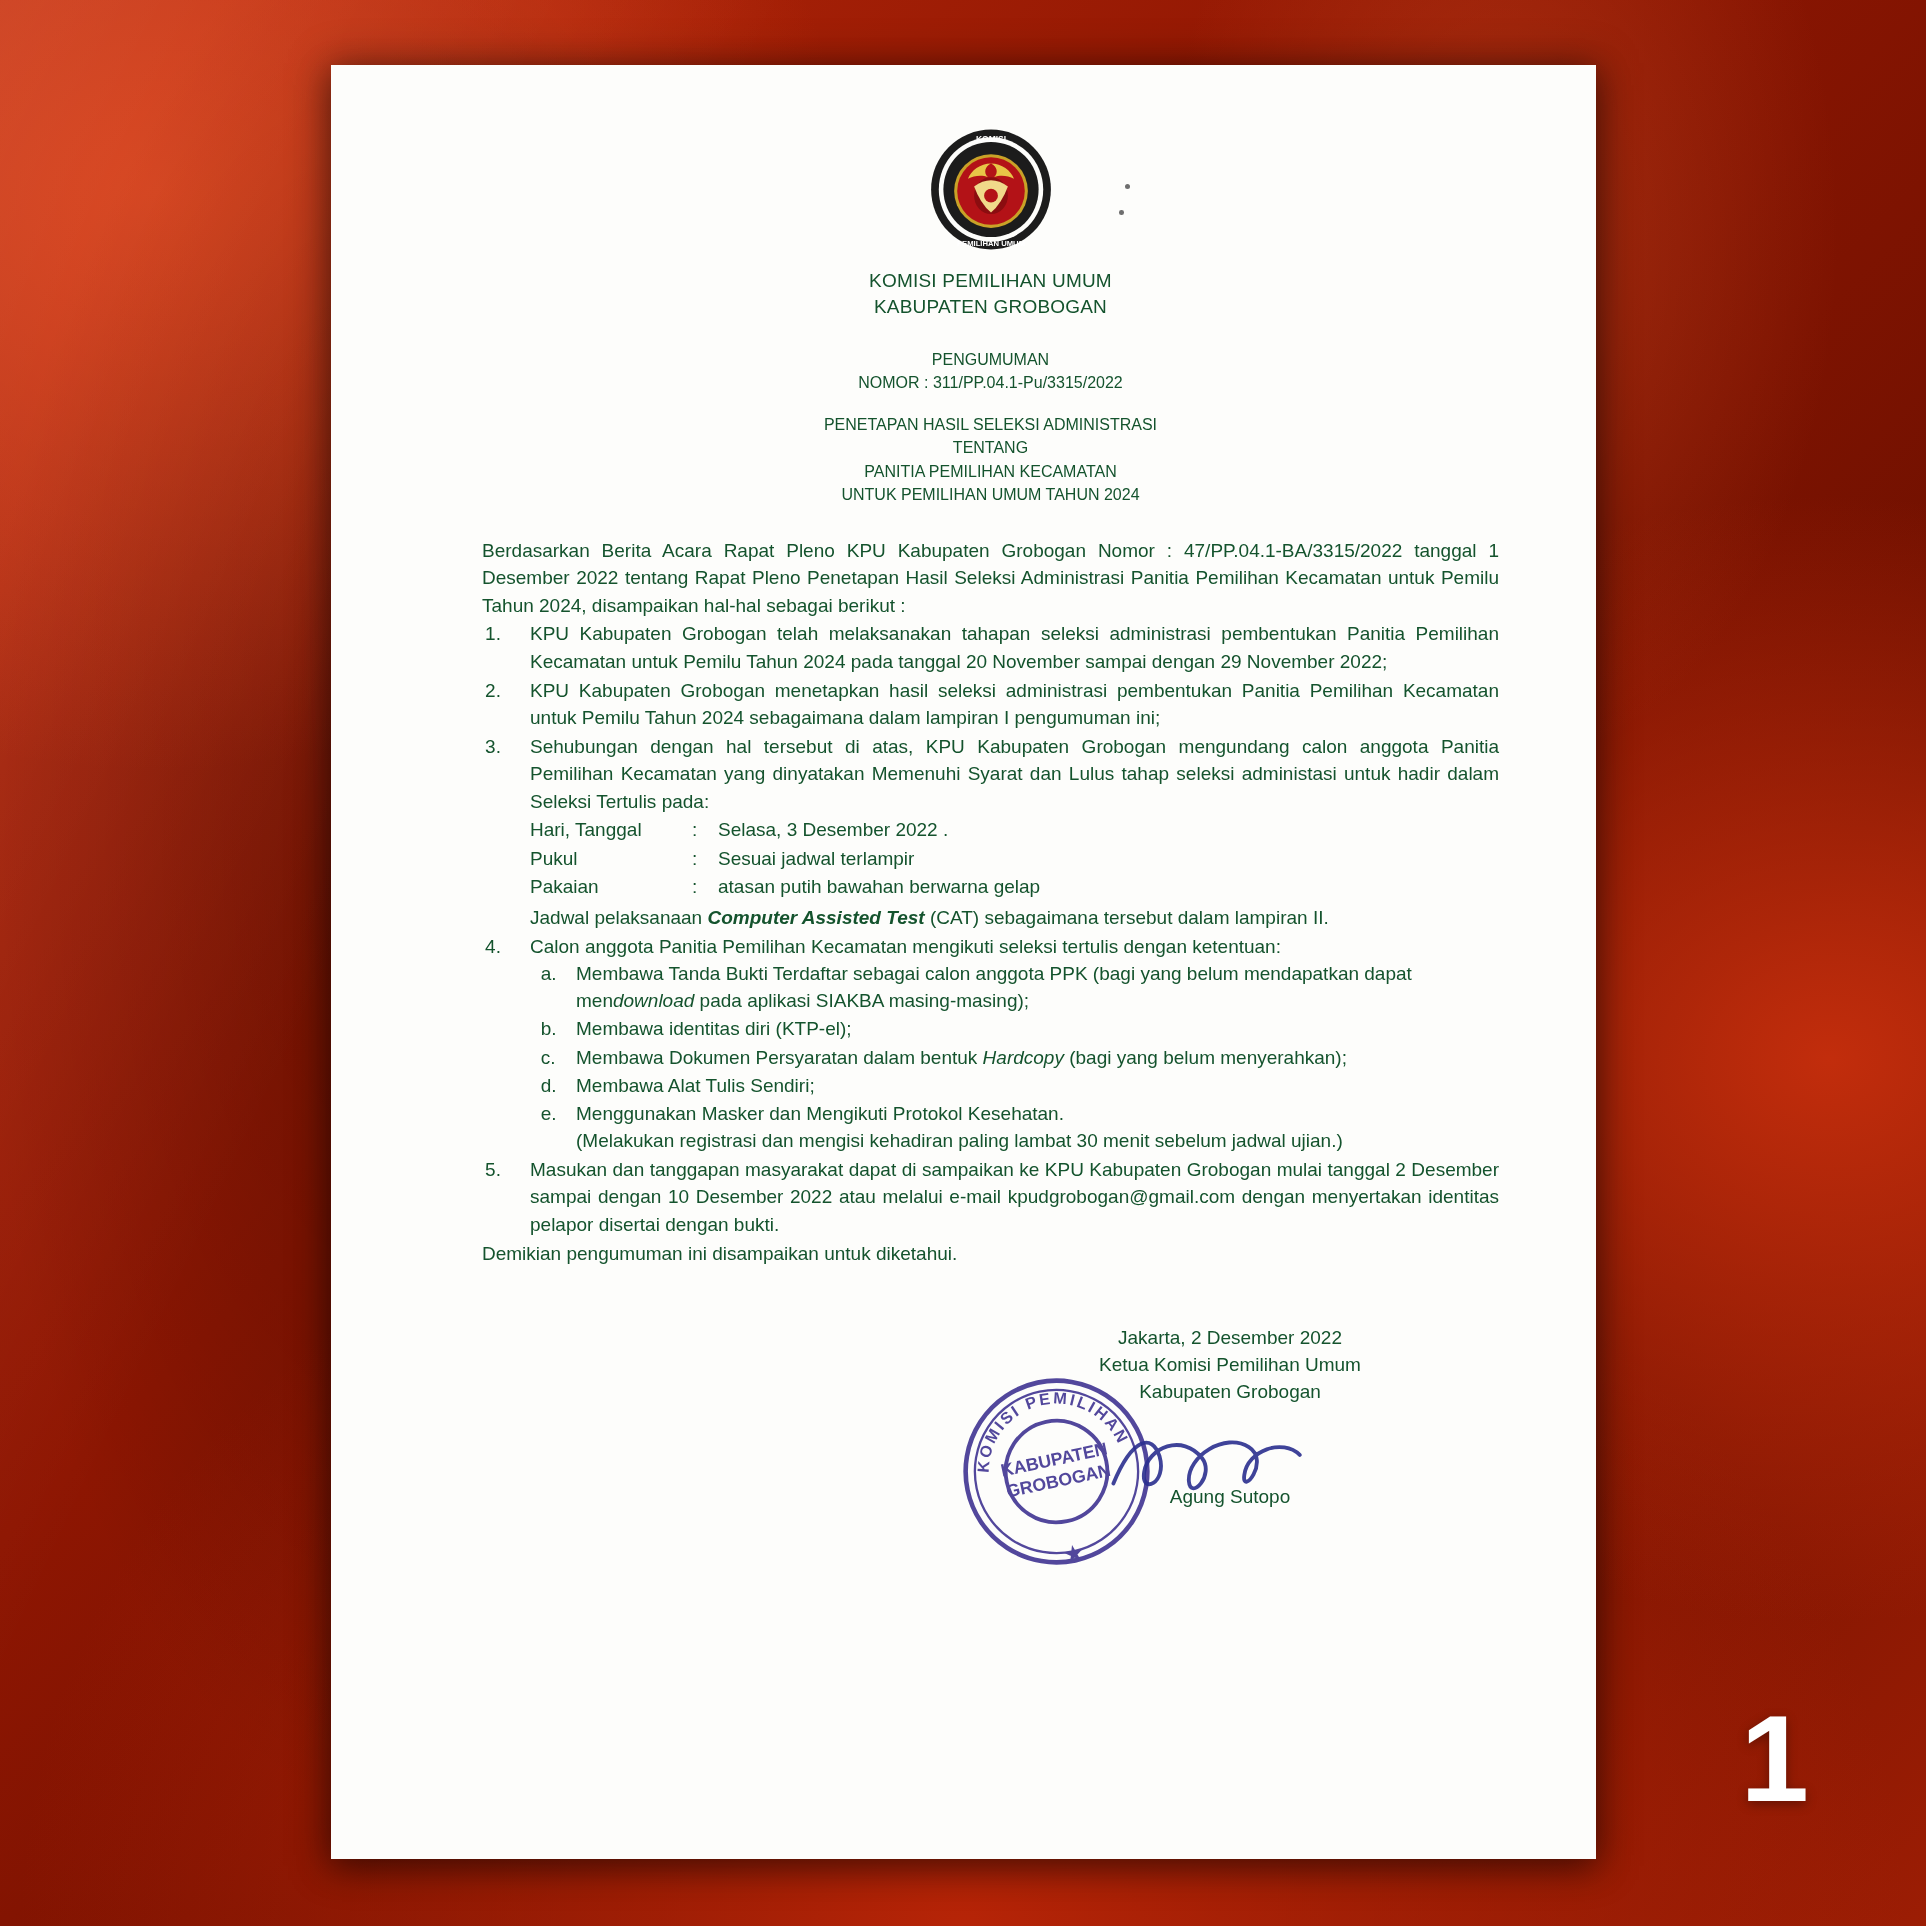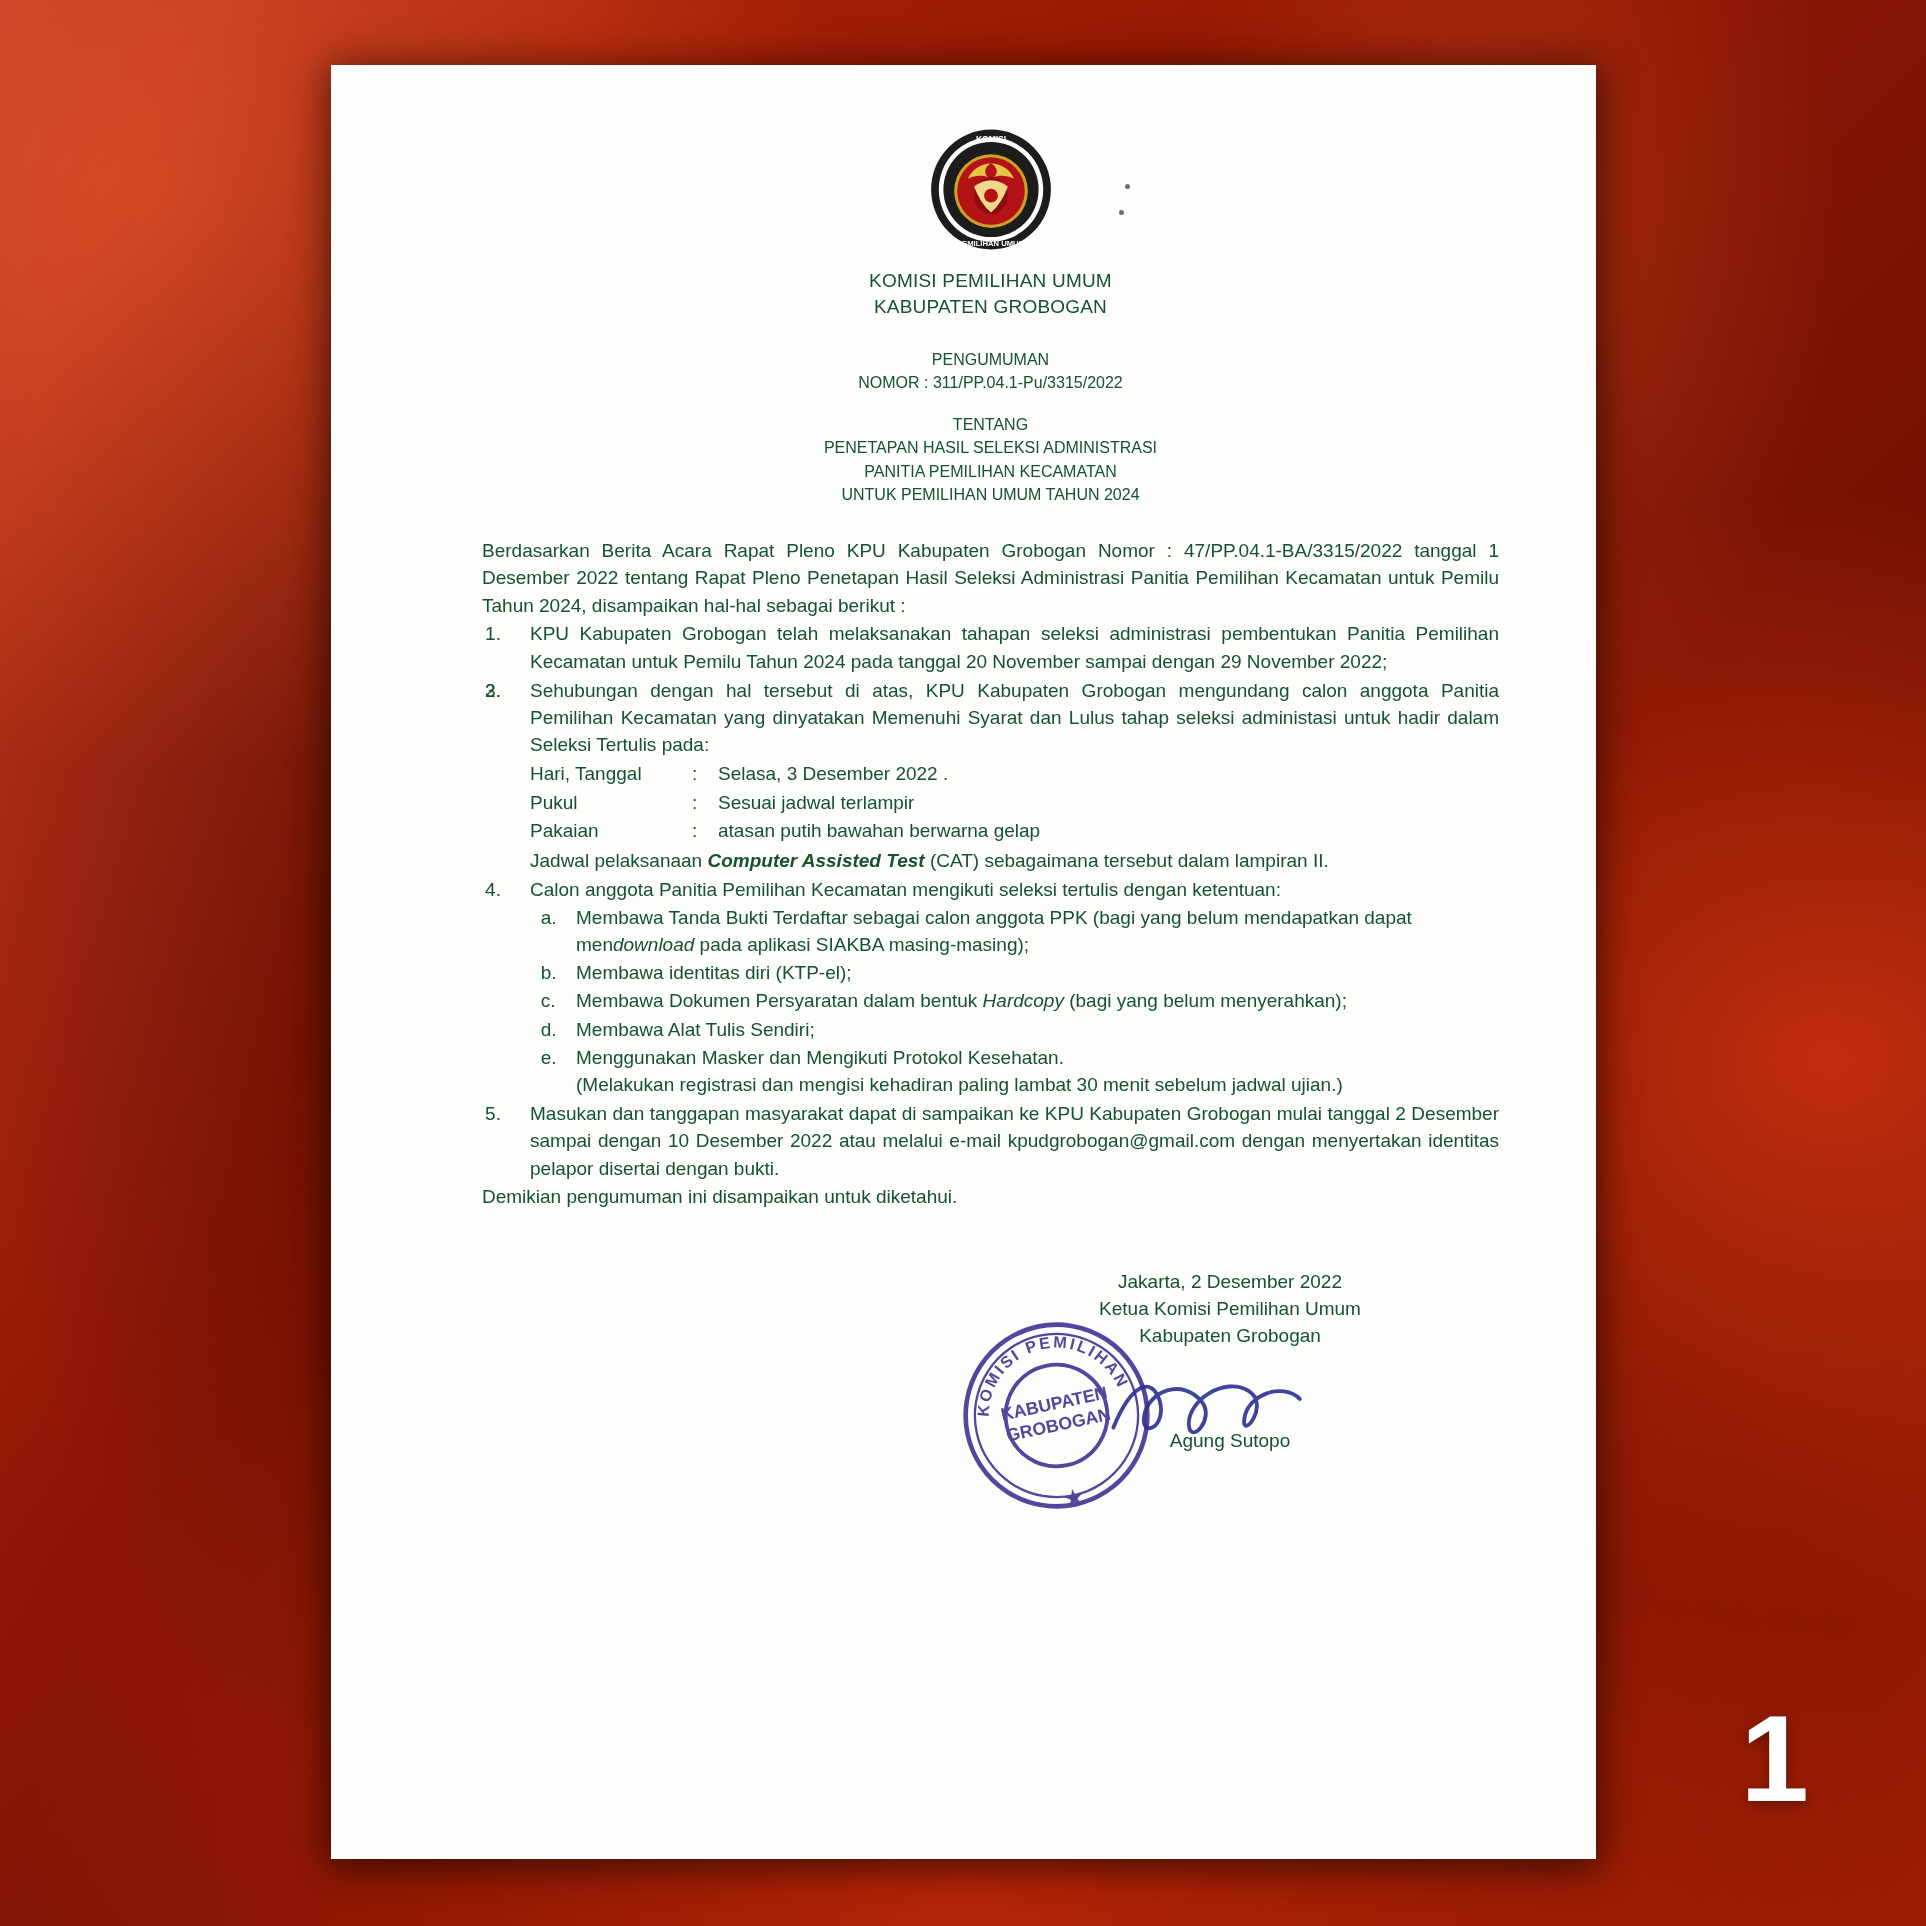--- a/index.html
+++ b/index.html
@@ -250,39 +250,40 @@
 
     <div class="org">
       <div>KOMISI PEMILIHAN UMUM</div>
       <div>KABUPATEN GROBOGAN</div>
     </div>
 
     <div class="announce">
       <div>PENGUMUMAN</div>
       <div>NOMOR : 311/PP.04.1-Pu/3315/2022</div>
       <div class="gap"></div>
+      <div>PENETAPAN HASIL SELEKSI ADMINISTRASI</div>
       <div>TENTANG</div>
-      <div>PENETAPAN HASIL SELEKSI ADMINISTRASI</div>
       <div>PANITIA PEMILIHAN KECAMATAN</div>
       <div>UNTUK PEMILIHAN UMUM TAHUN 2024</div>
     </div>
 
     <div class="body">
 
       <div class="para">Berdasarkan Berita Acara Rapat Pleno KPU Kabupaten Grobogan Nomor : 47/PP.04.1-BA/3315/2022 tanggal 1 Desember 2022 tentang Rapat Pleno Penetapan Hasil Seleksi Administrasi Panitia Pemilihan Kecamatan untuk Pemilu Tahun 2024, disampaikan hal-hal sebagai berikut :</div>
 
       <ol class="numlist">
 
         <li>
           <span class="mark">1.</span>
           <span>KPU Kabupaten Grobogan telah melaksanakan tahapan seleksi administrasi pembentukan Panitia Pemilihan Kecamatan untuk Pemilu Tahun 2024 pada tanggal 20 November sampai dengan 29 November 2022;</span>
         </li>
 
         <li>
           <span class="mark">2.</span>
+          <span>KPU Kabupaten Grobogan menetapkan hasil seleksi administrasi pembentukan Panitia Pemilihan Kecamatan untuk Pemilu Tahun 2024 sebagaimana dalam lampiran I pengumuman ini;</span>
         </li>
 
         <li>
           <span class="mark">3.</span>
           <span>Sehubungan dengan hal tersebut di atas, KPU Kabupaten Grobogan mengundang calon anggota Panitia Pemilihan Kecamatan yang dinyatakan Memenuhi Syarat dan Lulus tahap seleksi administasi untuk hadir dalam Seleksi Tertulis pada:</span>
 
           <table class="details">
             <tbody>
               <tr>
                 <td class="lbl">Hari, Tanggal</td>

